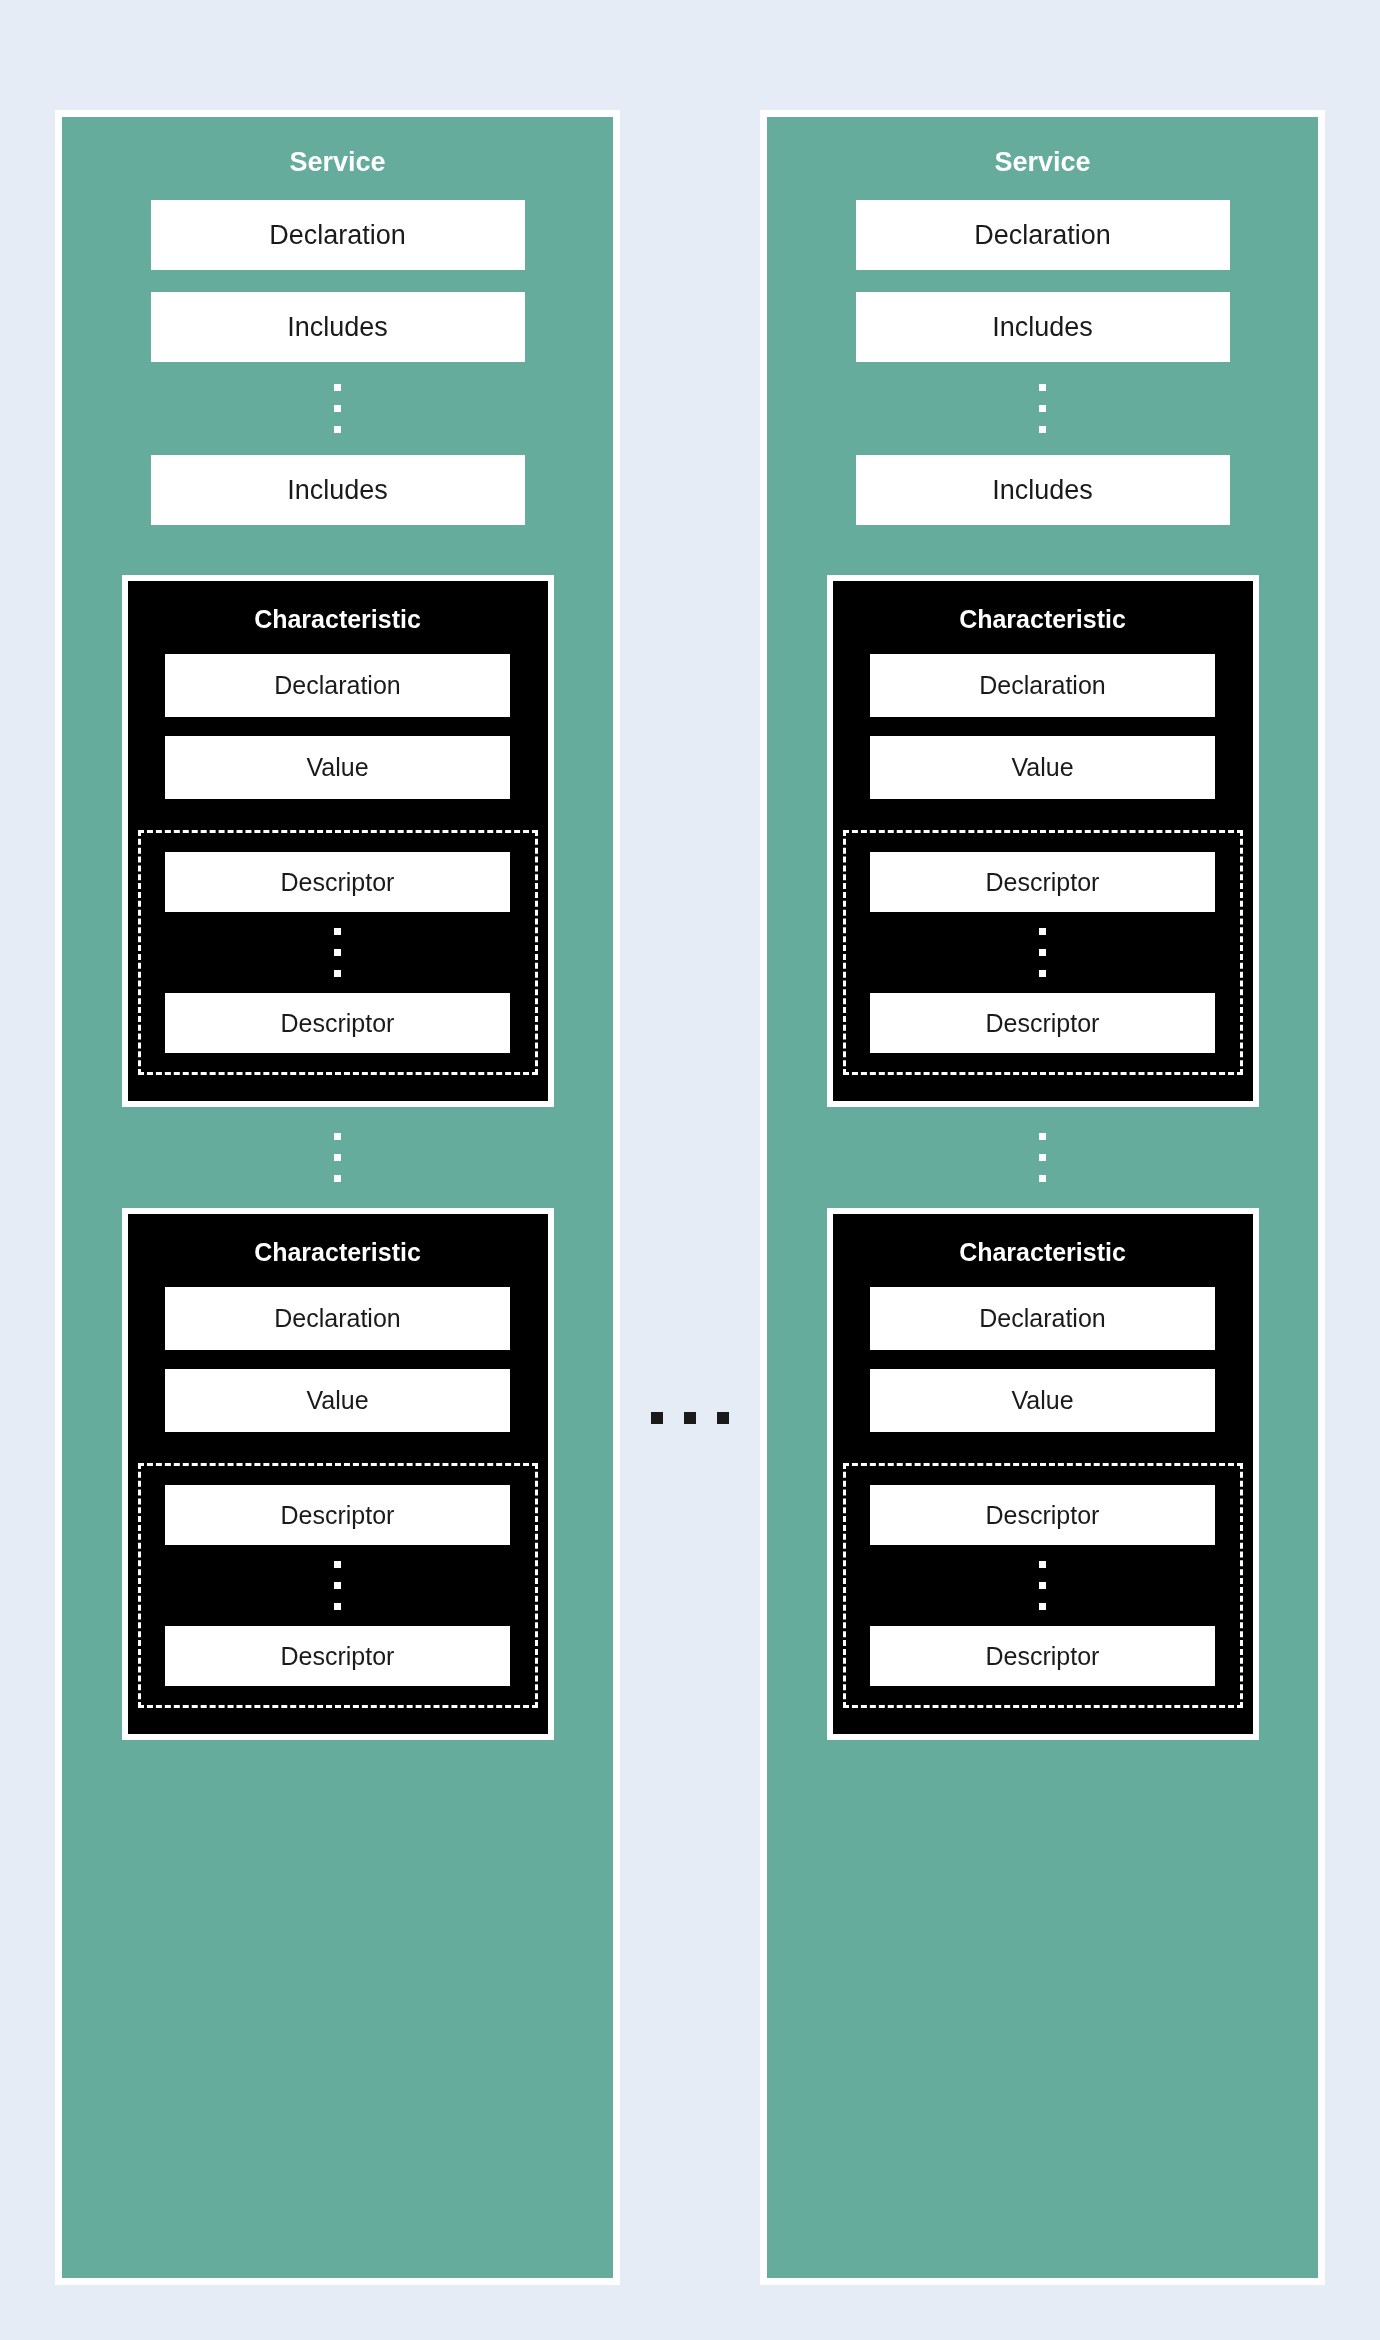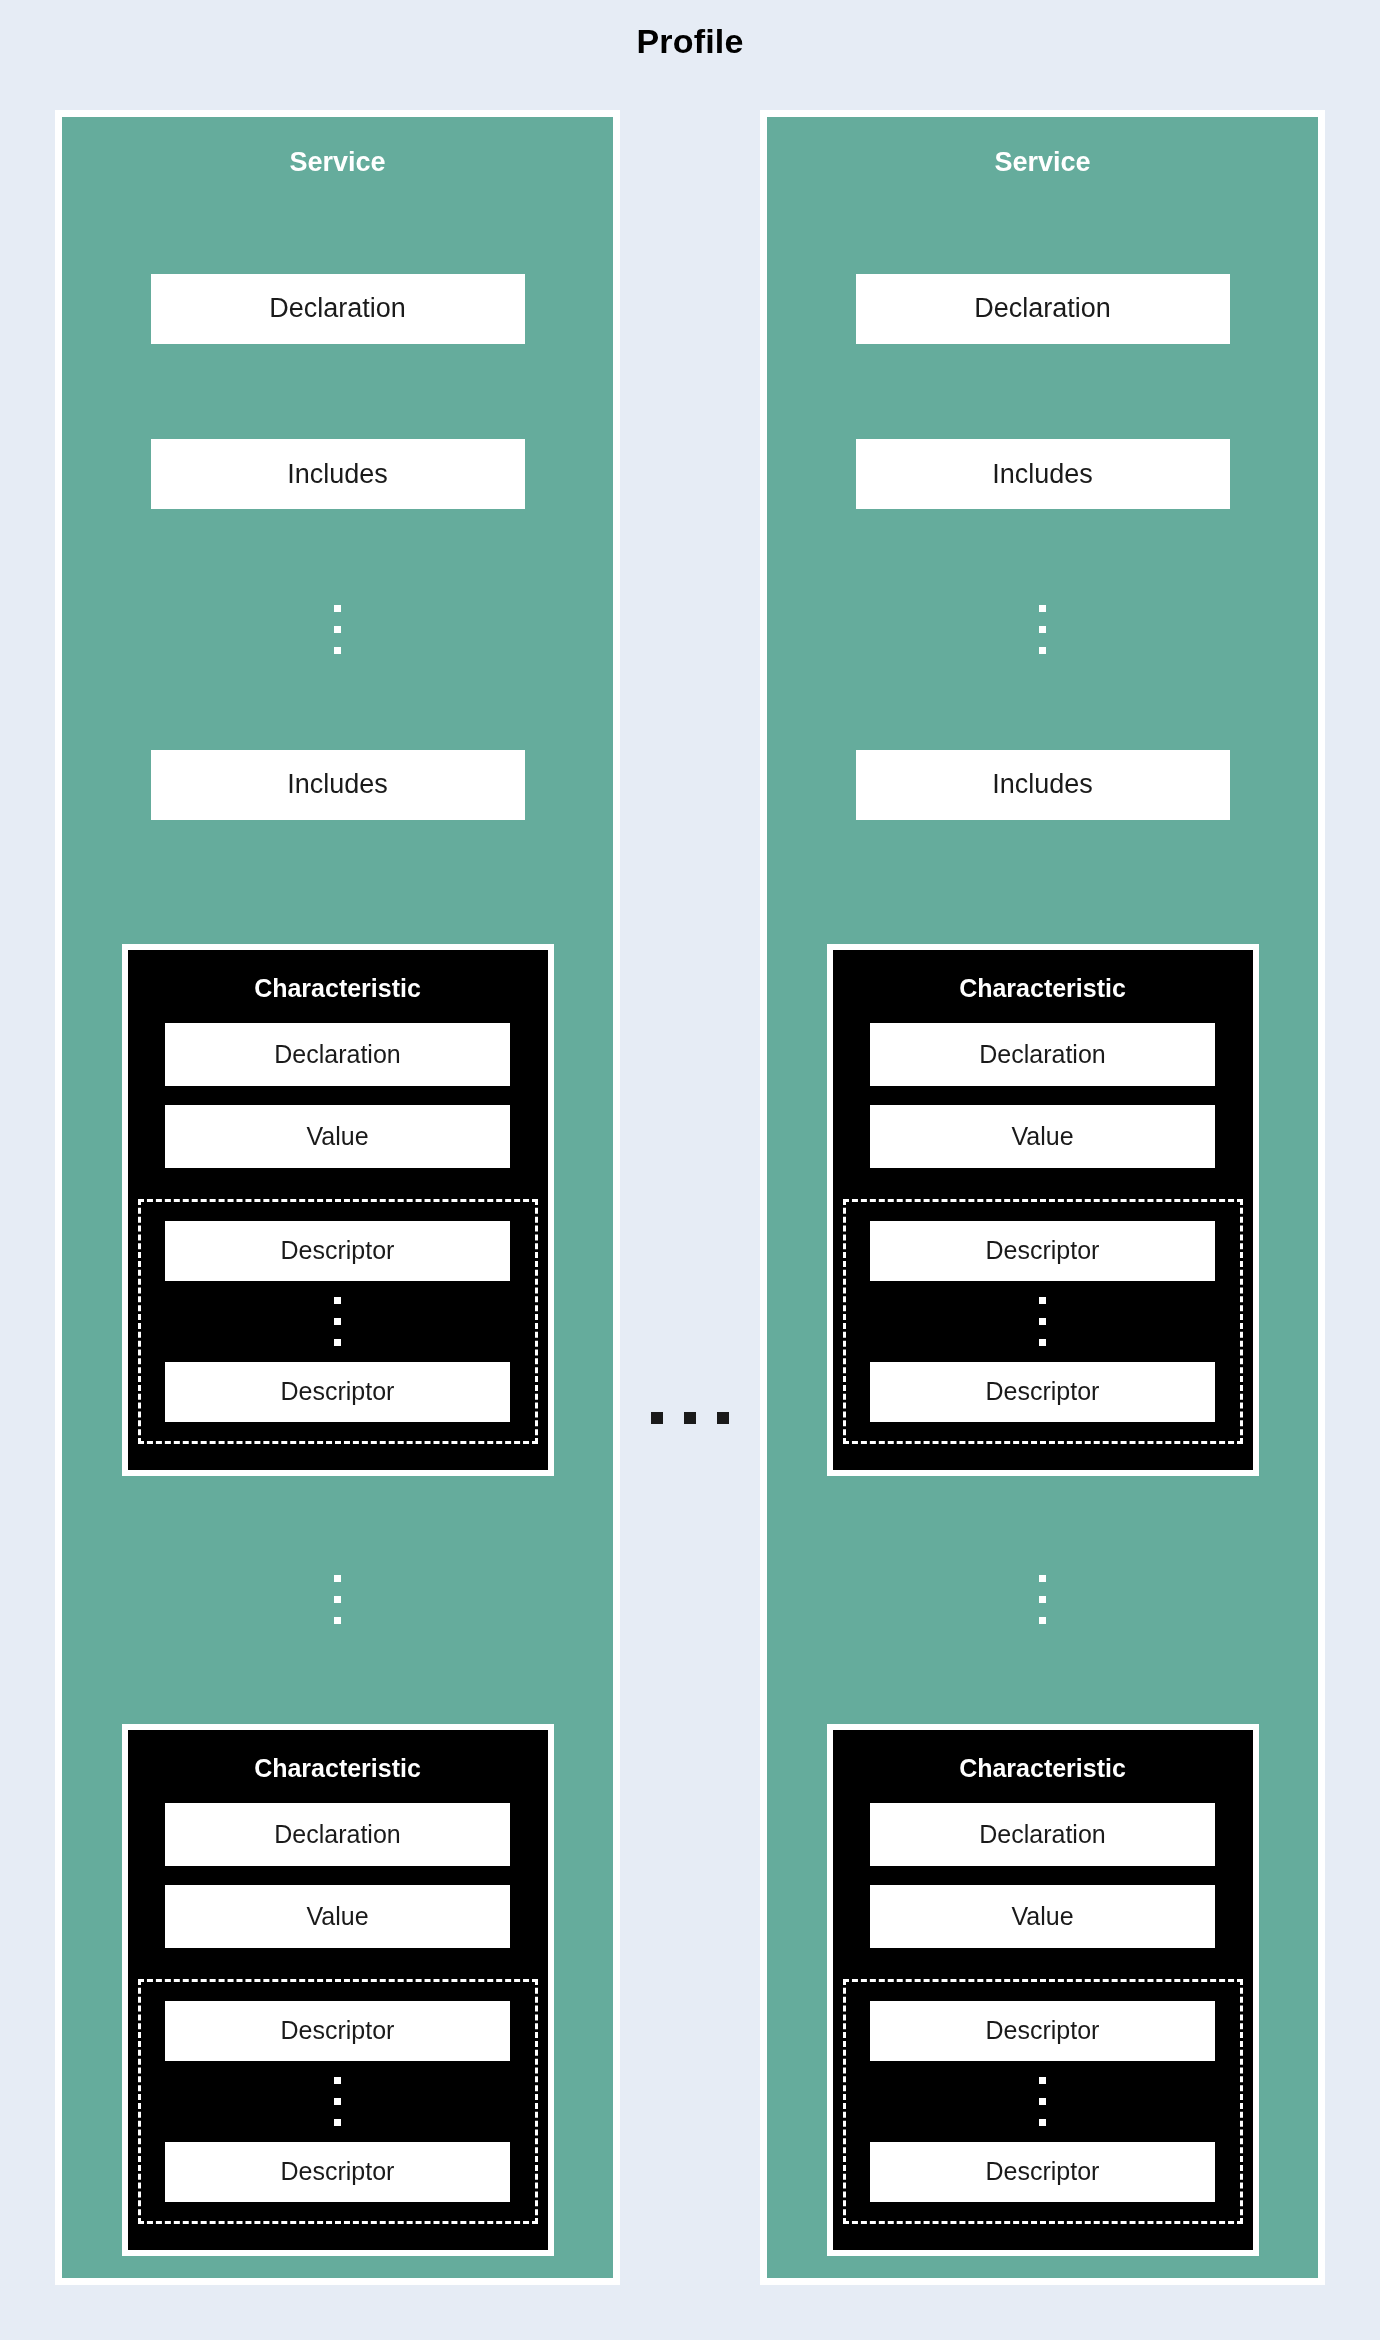--- a/index.html
+++ b/index.html
@@ -51,21 +51,20 @@
   .service {
     position: relative;
     width: 565px;
     box-sizing: border-box;
     background: #65ac9c;
     border: 7px solid #ffffff;
     padding: 18px 0 22px 0;
     display: flex;
     flex-direction: column;
     align-items: center;
-    justify-content: space-between;
   }
 
   .service-title {
     font-size: 27px;
     font-weight: bold;
     color: #ffffff;
     margin: 12px 0 22px 0;
     text-align: center;
   }
 
@@ -186,21 +185,20 @@
     width: 12px;
     height: 12px;
     background: #1a1a1a;
   }
 </style>
 </head>
 <body>
 
 <div class="page">
 
-  <div class="page-title">Profile</div>
 
   <div class="columns">
 
     <div class="service">
       <div class="service-title">Service</div>
 
       <div class="leaf service-leaf">Declaration</div>
 
       <div class="leaf service-leaf">Includes</div>
 

